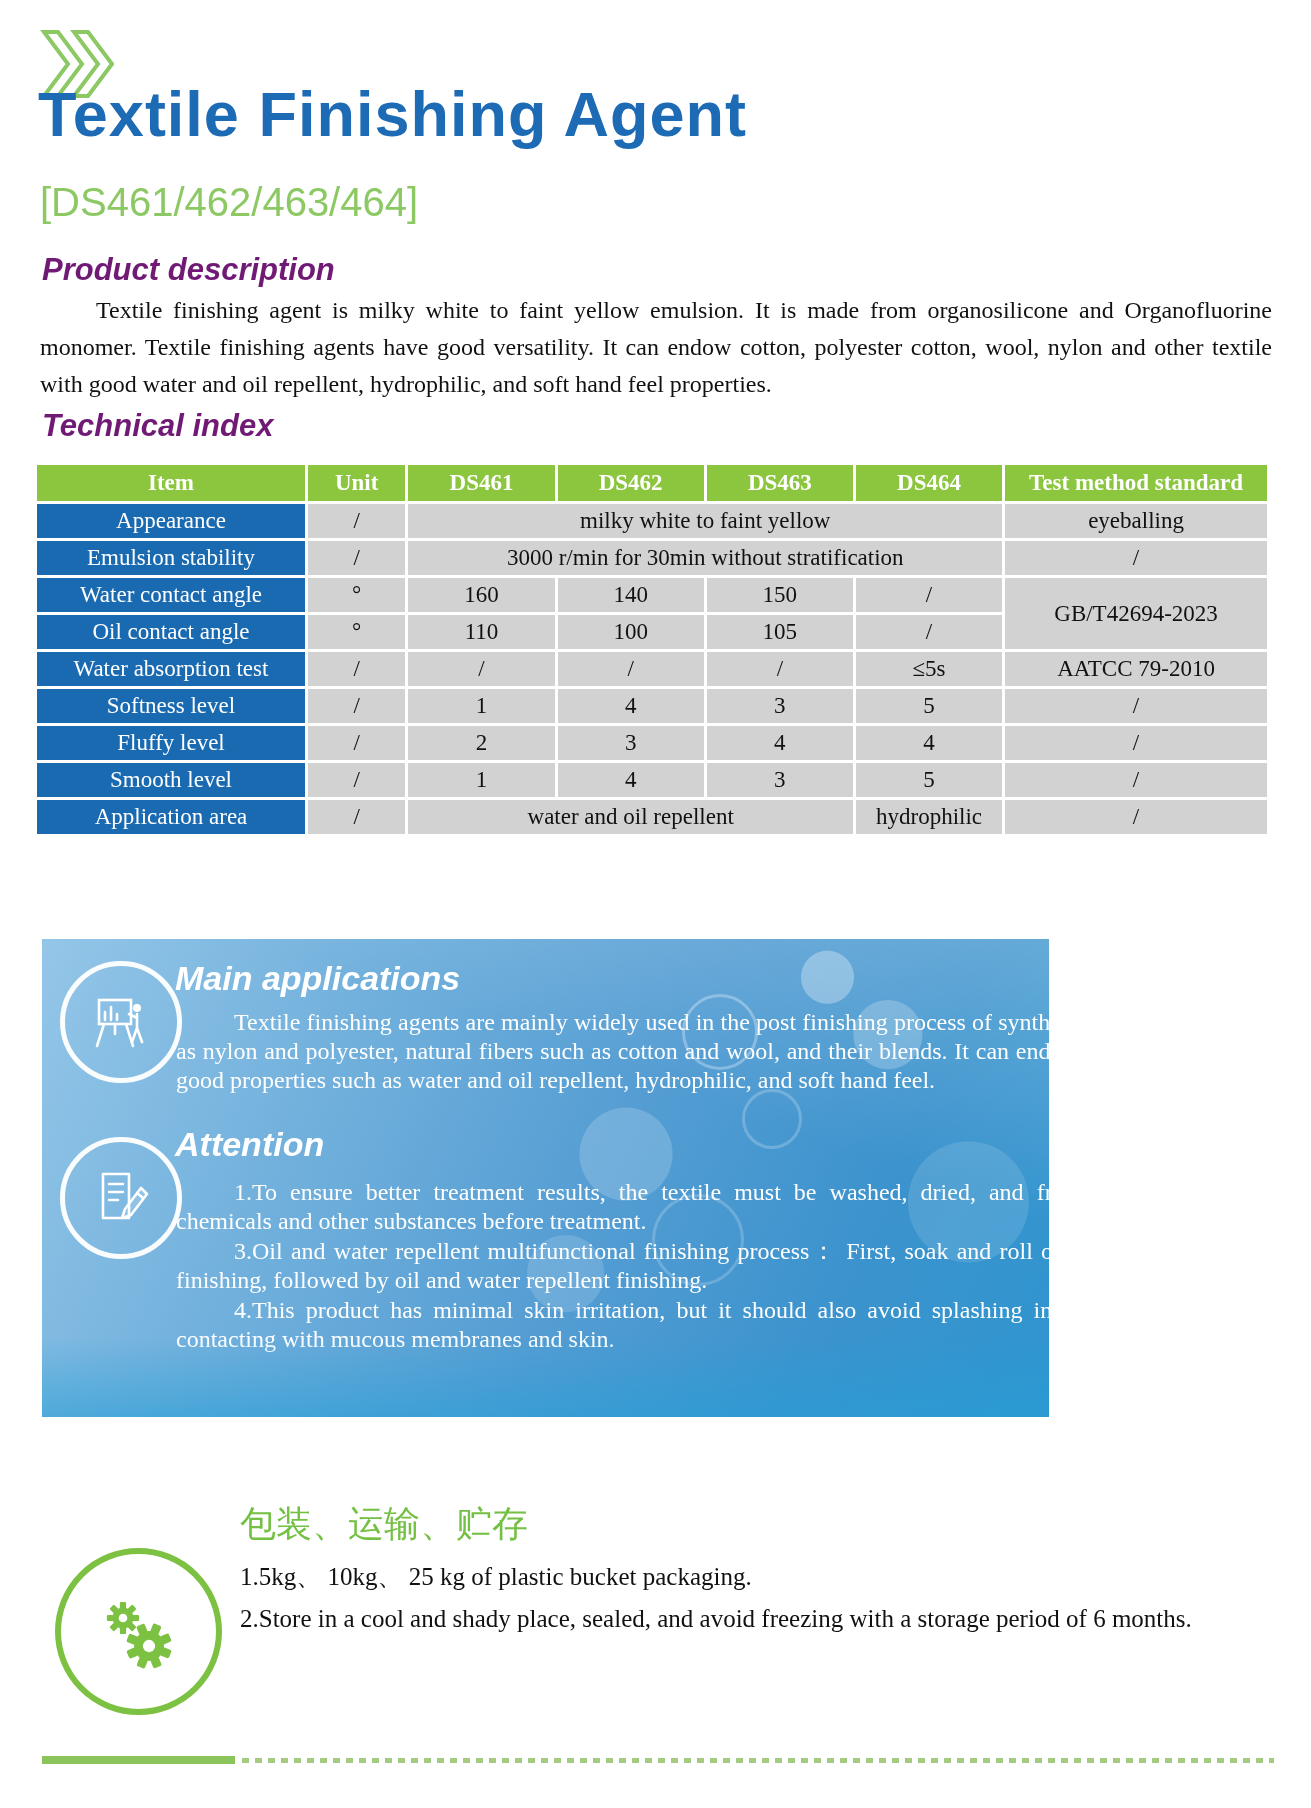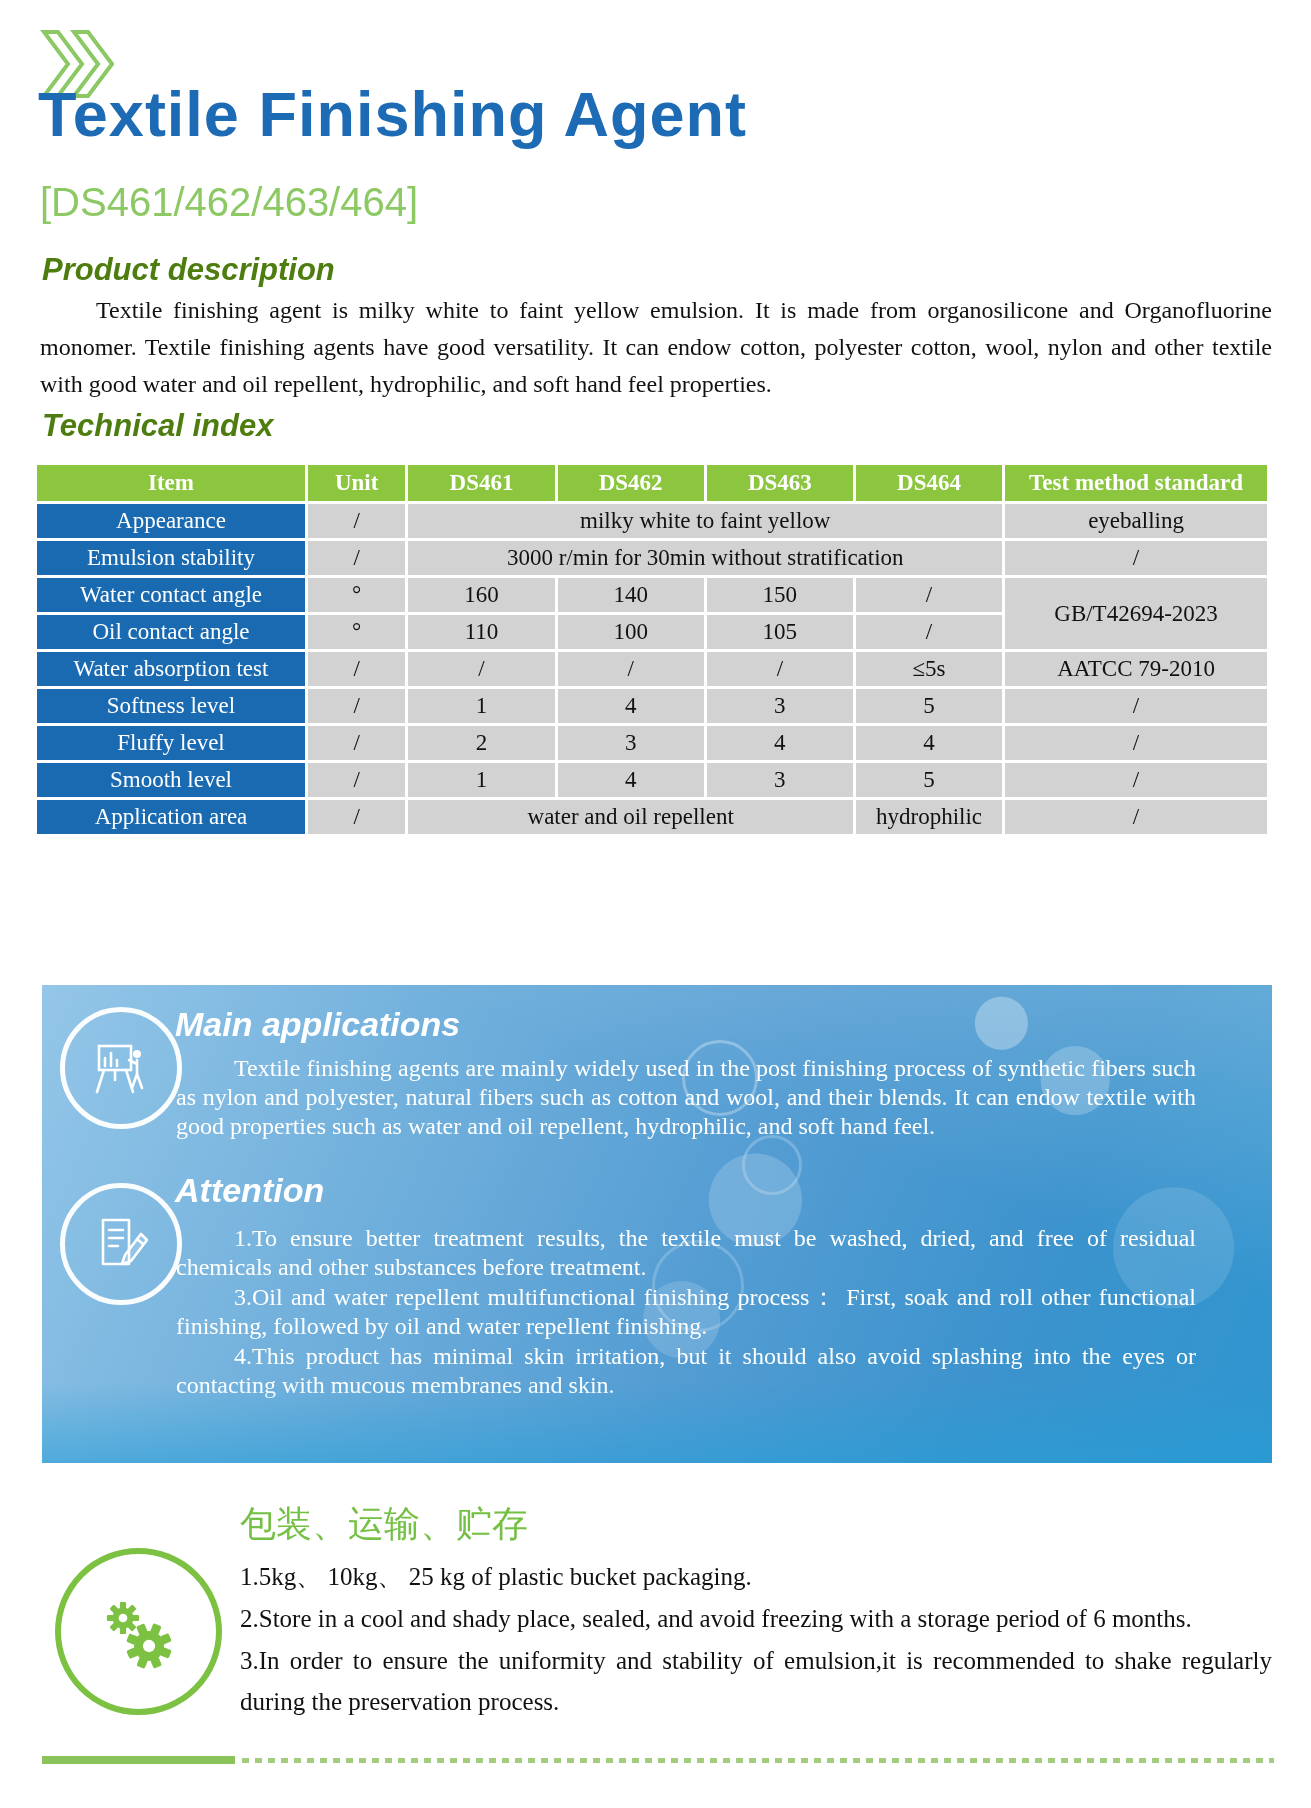--- a/index.html
+++ b/index.html
@@ -10,40 +10,40 @@
   .chevrons{position:absolute;left:36px;top:24px;}
   .doc-title{position:absolute;left:38px;top:78px;margin:0;
              font-family:"Liberation Sans",sans-serif;font-weight:bold;
              font-size:63px;letter-spacing:1px;color:#1d6ab5;}
   .doc-subtitle{position:absolute;left:40px;top:180px;margin:0;
                 font-family:"Liberation Sans",sans-serif;
                 font-size:40px;font-weight:500;color:#8cc863;}
 
   
   .sec-heading{position:absolute;margin:0;font-family:"Liberation Sans",sans-serif;
-               font-style:italic;font-weight:bold;font-size:31px;color:#4d7c0f;}
+               font-style:italic;font-weight:bold;font-size:31px;color:#701a75;}
   .h-desc{left:42px;top:252px;}
   .h-tech{left:42px;top:408px;}
 
   
   .desc-body{position:absolute;left:40px;top:292px;width:1232px;margin:0;
              font-size:24px;line-height:37px;text-align:justify;text-indent:56px;}
 
   
   .tech-table{position:absolute;left:34px;top:462px;width:1236px;
               border-collapse:separate;border-spacing:3px;table-layout:fixed;}
   .tech-table th,.tech-table td{padding:0 4px;text-align:center;vertical-align:middle;
               font-size:23px;height:34px;overflow:hidden;}
   .tech-table th{background:#8cc63f;color:#ffffff;font-weight:bold;height:36px;}
   .tech-table td.item{background:#1a6ab2;color:#ffffff;}
   .tech-table td.val{background:#d2d2d2;color:#111;}
   .col-item{width:22%;} .col-unit{width:8%;} .col-ds{width:12%;} .col-method{width:21.5%;}
 
   
-  .panel{position:absolute;left:42px;top:985px;width:1230px;height:478px;overflow:hidden;
+  .panel{position:absolute;left:42px;top:939px;width:1007px;height:478px;overflow:hidden;
          color:#ffffff;
          background:
            radial-gradient(circle at 78% 8%, rgba(255,255,255,.30) 0 26px, rgba(255,255,255,0) 27px),
            radial-gradient(circle at 84% 20%, rgba(255,255,255,.22) 0 34px, rgba(255,255,255,0) 35px),
            radial-gradient(circle at 58% 45%, rgba(255,255,255,.18) 0 46px, rgba(255,255,255,0) 47px),
            radial-gradient(circle at 52% 70%, rgba(255,255,255,.15) 0 38px, rgba(255,255,255,0) 39px),
            radial-gradient(circle at 92% 55%, rgba(255,255,255,.12) 0 60px, rgba(255,255,255,0) 61px),
            linear-gradient(200deg, rgba(255,255,255,.22) 0%, rgba(255,255,255,0) 34%),
            linear-gradient(115deg,#94c6e8 0%,#74b2dd 26%,#549dd3 55%,#3c93cd 78%,#2f95cf 100%);}
   .panel::after{content:"";position:absolute;left:0;right:0;bottom:0;height:80px;
@@ -259,19 +259,18 @@
           <circle r="17"></circle>
           <circle r="7" fill="#ffffff"></circle>
         </g>
       </g>
     </svg>
   </div>
   <h2 class="storage-heading" lang="zh">包装、运输、贮存</h2>
   <div class="storage-list">
     <p>1.5kg、 10kg、 25 kg of plastic bucket packaging.</p>
     <p>2.Store in a cool and shady place, sealed, and avoid freezing with a storage period of 6 months.</p>
-    <p>3.In order to ensure the uniformity and stability of emulsion,it is recommended to shake regularly during the preservation process.</p>
   </div>
 
   <div class="divider-solid"></div>
   <div class="divider-dotted"></div>
 
 </div>
 
 </body></html>

